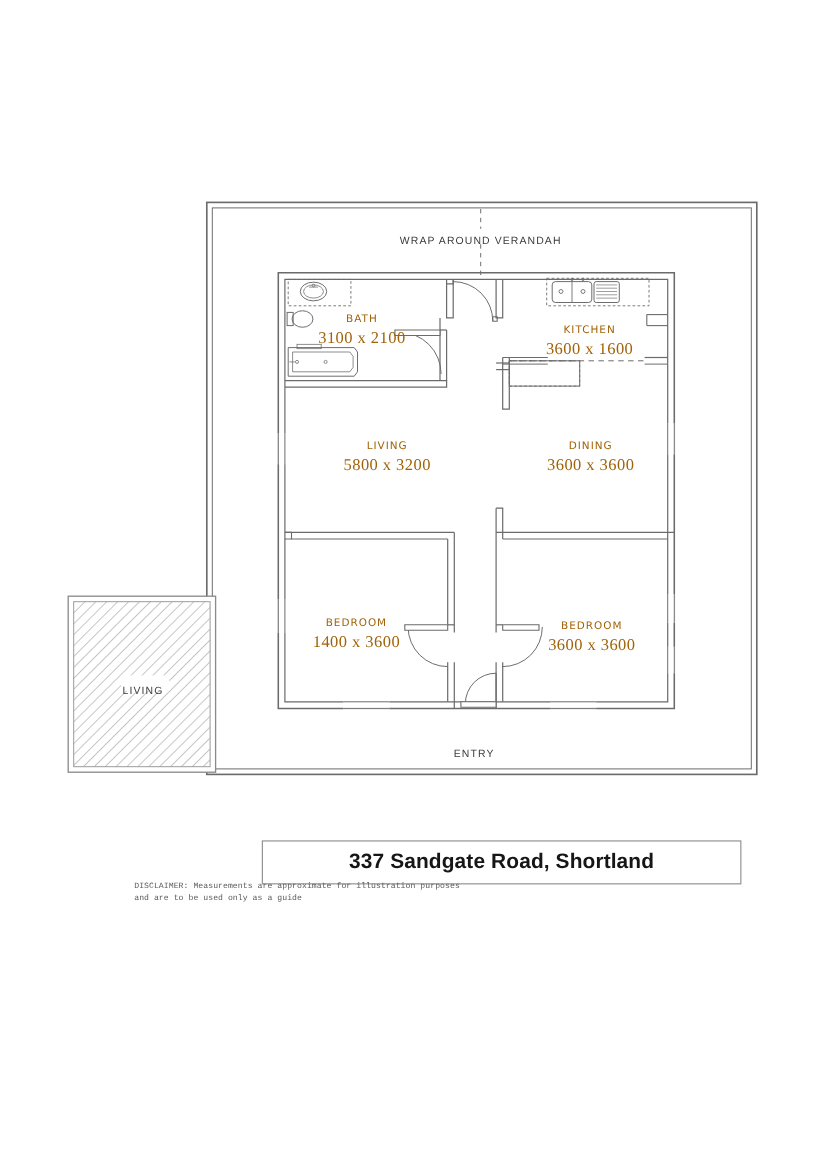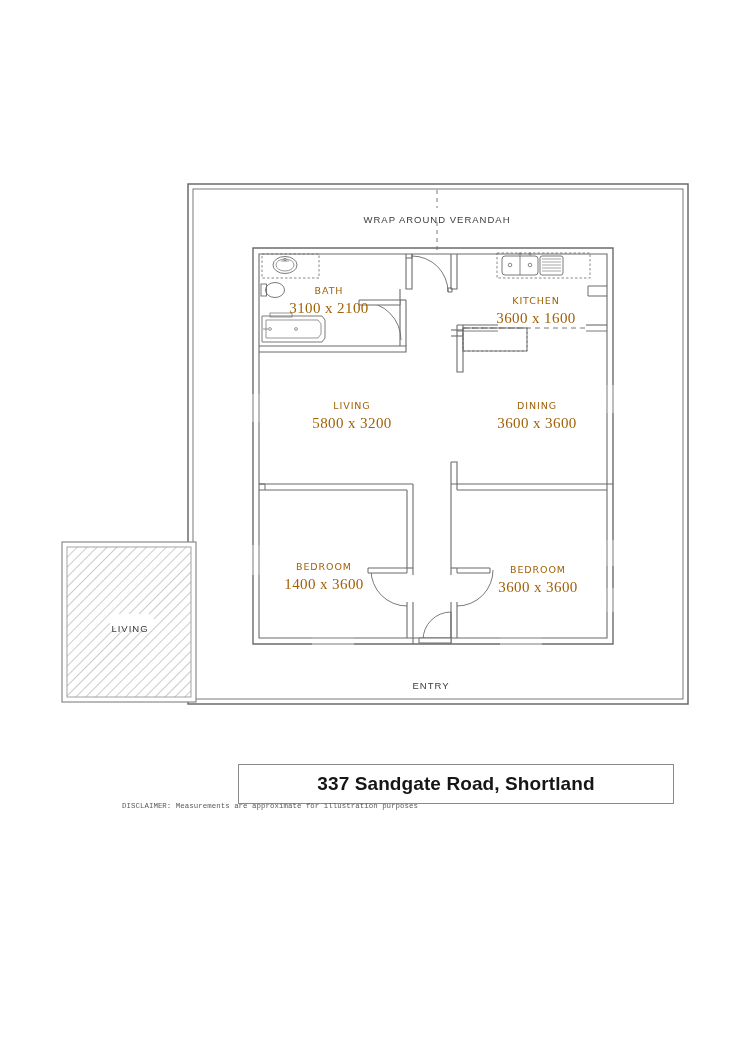--- a/index.html
+++ b/index.html
@@ -318,15 +318,16 @@
   <div class="plain-label" style="left:437px; top:214px;">WRAP AROUND VERANDAH</div>
   <div class="plain-label" style="left:431px; top:656px;margin-top:24px;">ENTRY</div>
   <div class="plain-label" style="left:130px; top:623px;">LIVING</div>
 
   <div id="title-box">
     <div id="title-text">337 Sandgate Road, Shortland</div>
   </div>
 
   <div id="disclaimer">
     <span>DISCLAIMER: Measurements are approximate for illustration purposes</span>
+    <span>and are to be used only as a guide</span>
   </div>
 
 </div>
 
 </body></html>

